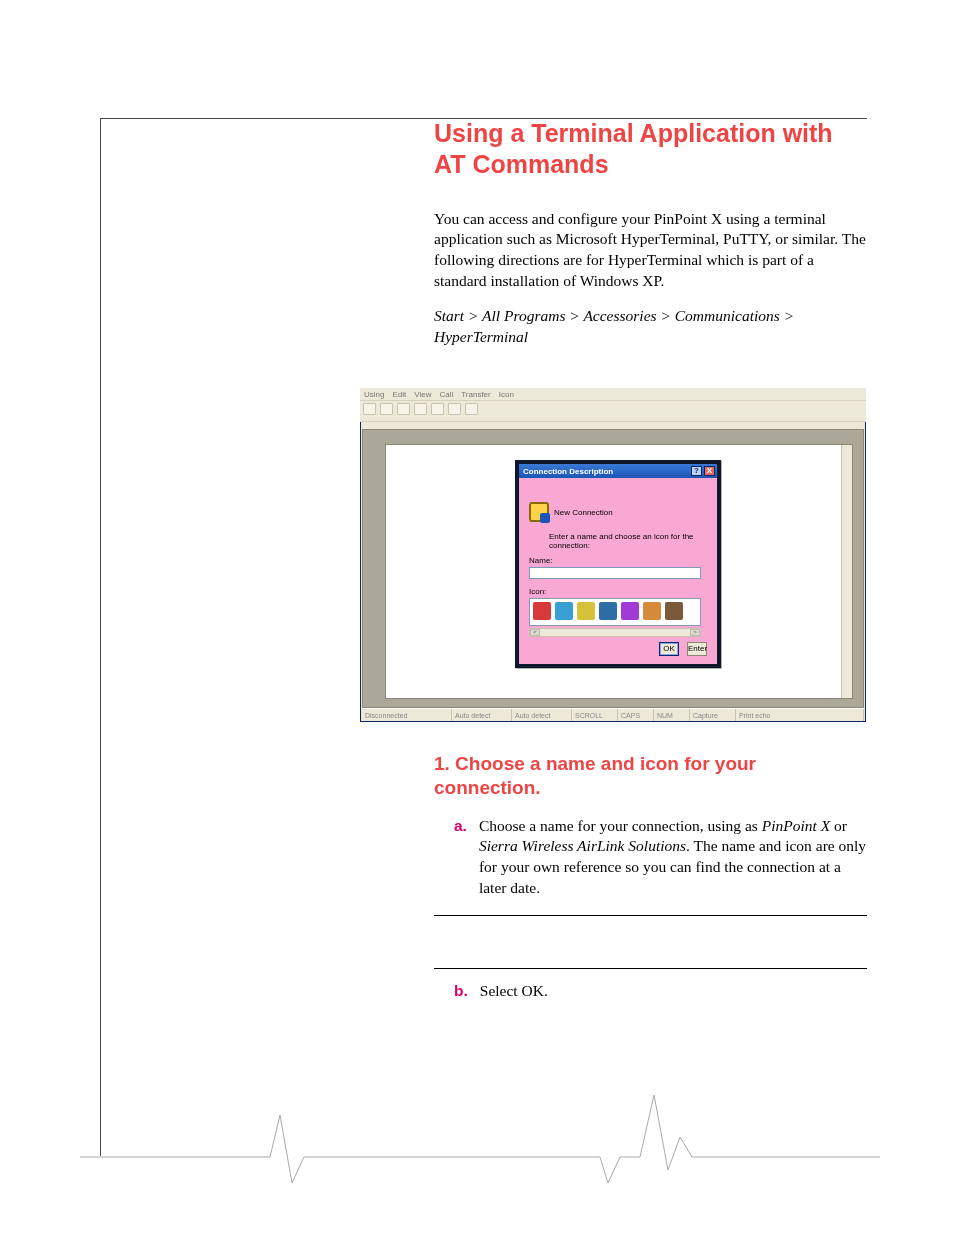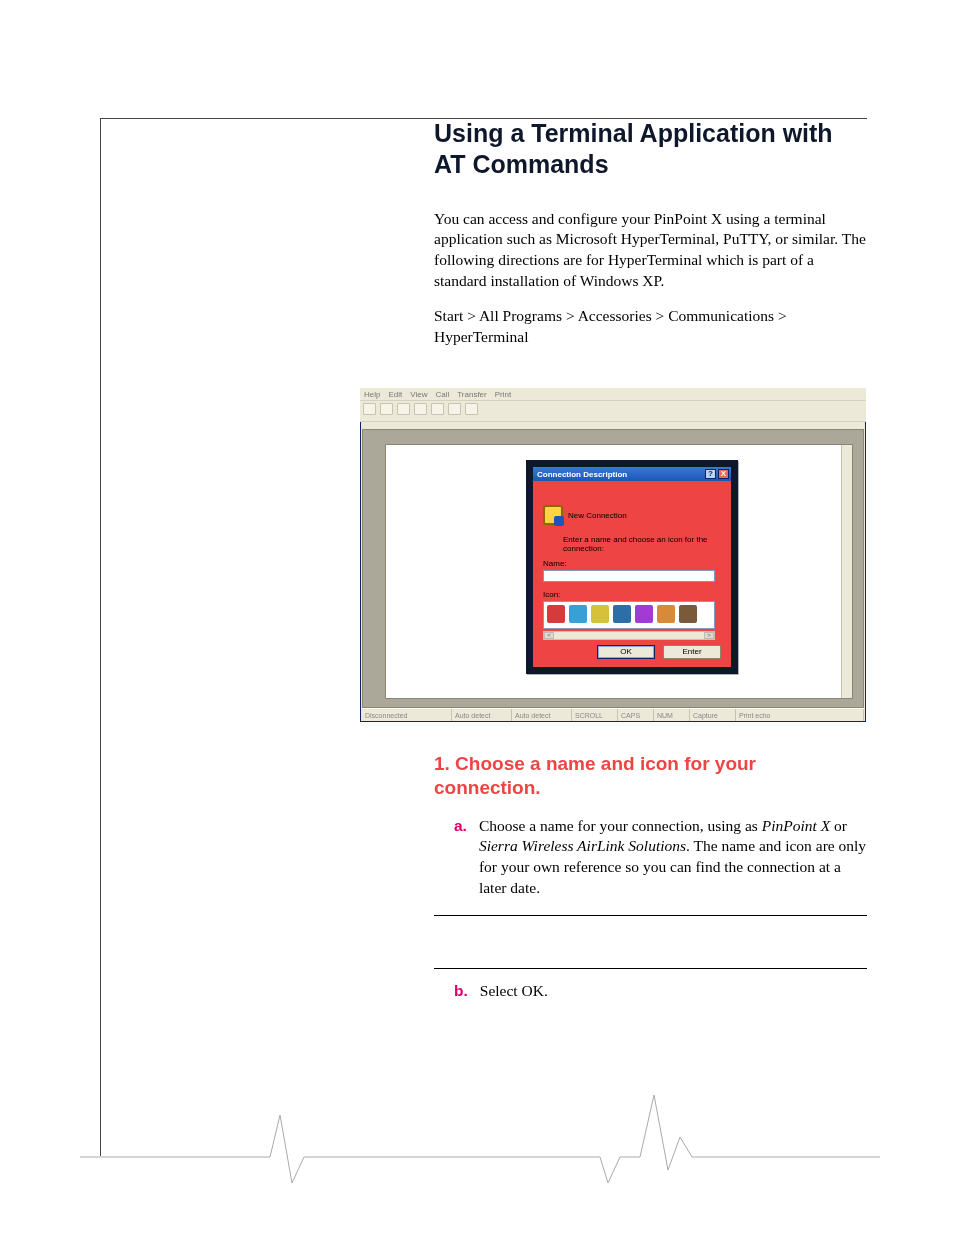--- a/index.html
+++ b/index.html
@@ -34,31 +34,32 @@
   }
   .content {
     position: absolute;
     left: 434px;
     top: 118px;
     width: 433px;
   }
   h1.title {
     font-family: Arial, Helvetica, sans-serif;
     font-weight: 700;
-    color: #0f172a;
+    color: #ef4444;
     font-size: 25px;
     line-height: 1.25;
     margin: 0 0 28px 0;
   }
   p.body {
     font-size: 15.5px;
     line-height: 1.35;
     margin: 0 0 14px 0;
   }
   p.path {
+    font-style: italic;
     font-size: 15.5px;
     line-height: 1.35;
     margin: 0 0 22px 0;
   }
   h2.section {
     font-family: Arial, Helvetica, sans-serif;
     font-weight: 700;
     color: #ef4444;
     font-size: 19px;
     line-height: 1.25;
@@ -192,24 +193,24 @@
     color: #888;
   }
   .ht-statusbar > div {
     border-right: 1px solid #c9c2ad;
     display: flex; align-items: center; padding: 0 3px;
   }
 
   
   .cd-dialog {
     position: absolute;
-    left: 163px; top: 30px;
+    left: 152px; top: 30px;
     width: 198px; height: 200px;
-    background: #ef4444;
-    border: 7px solid #0f172a;
+    background: #f9a8d4;
+    border: 4px solid #0f172a;
     box-shadow: 1px 1px 0 rgba(0,0,0,.3);
   }
   .cd-title {
     height: 14px;
     background: linear-gradient(#3a79d6,#1b56b7);
     color: #fff;
     font-weight: 700;
     font-size: 8px;
     display: flex; align-items: center; justify-content: space-between;
     padding: 0 2px 0 4px;
@@ -258,21 +259,21 @@
     background: #ece9d8;
     display: flex; align-items: center; justify-content: space-between;
     border: 1px solid #c9c2ad; box-sizing: border-box;
   }
   .cd-sbbtn { width: 10px; height: 7px; background: #dedacb; border: 1px solid #bbb; box-sizing: border-box; font-size:6px; text-align:center; line-height:5px; color:#555;}
   .cd-buttons {
     position: absolute; right: 10px; bottom: 8px;
     display: flex; gap: 8px;
   }
   .cd-btn {
-    width: 58px; height: 14px;
+    width: 20px; height: 14px;
     background: #ece9d8;
     border: 1px solid #8b8671;
     box-sizing: border-box;
     font-size: 8px; text-align: center; line-height: 12px;
   }
   .cd-btn.default { border: 1px solid #0a246a; box-shadow: 0 0 0 1px #8aa8e0 inset; }
 
   
   svg.ekg { position: absolute; left: 80px; top: 1075px; width: 800px; height: 110px; }
   svg.ekg path { stroke: #aaa; stroke-width: 1; fill: none; }
@@ -304,26 +305,26 @@
     <div class="divider2"></div>
 
     <div class="step">
       <div class="marker">b.</div>
       <div class="text">Select OK.</div>
     </div>
   </div>
 
   <div class="ht-window">
     <div class="ht-menubar">
-      <span>Help</span>
+      <span>Using</span>
       <span>Edit</span>
       <span>View</span>
       <span>Call</span>
       <span>Transfer</span>
-      <span>Print</span>
+      <span>Icon</span>
     </div>
     <div class="ht-toolbar">
       <span class="ht-tool"></span>
       <span class="ht-tool"></span>
       <span class="ht-tool"></span>
       <span class="ht-tool"></span>
       <span class="ht-tool"></span>
       <span class="ht-tool"></span>
       <span class="ht-tool"></span>
     </div>

